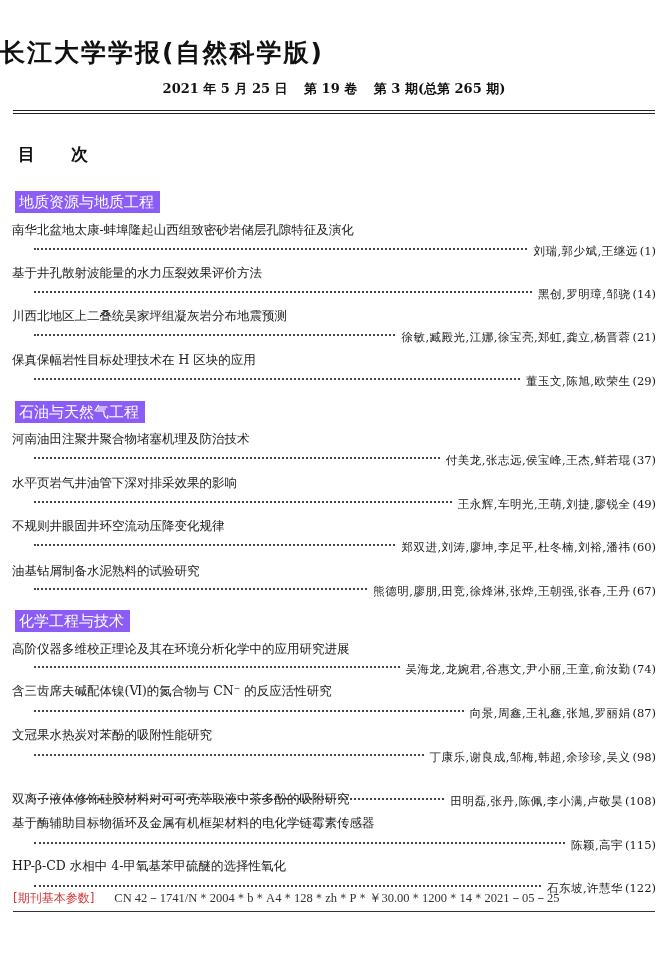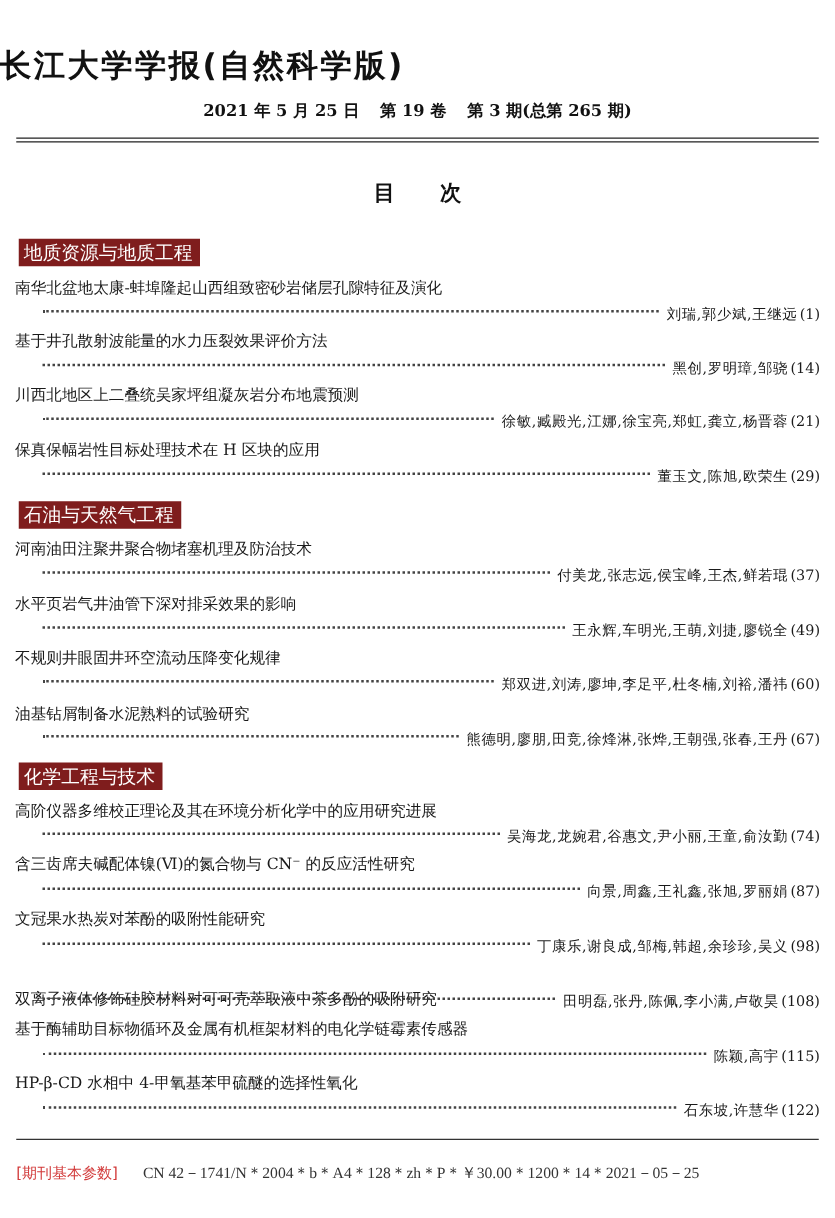--- a/index.html
+++ b/index.html
@@ -6,35 +6,35 @@
   body { width: 668px; height: 974px; position: relative; overflow: hidden;
          font-family: "DejaVu Serif", "Liberation Serif", serif; color: #1a1a1a; }
   .title { position: absolute; top: 36px; left: 0; width: 668px; 
            font-family: "DejaVu Sans", "Liberation Sans", sans-serif; font-weight: bold;
            font-size: 25px; letter-spacing: 2px; color: #111; }
   .subtitle { position: absolute; top: 80px; left: 0; width: 668px; text-align: center;
               font-size: 13px; font-weight: bold; color: #111; }
   .subtitle span { margin: 0 6px; }
   .rule-double { position: absolute; top: 110px; left: 13px; width: 642px; height: 2px;
                  border-top: 1.5px solid #222; border-bottom: 1.5px solid #222; }
-  .toc-heading { position: absolute; top: 143px; left: 0; width: 668px; text-align: center;
+  .toc-heading { position: absolute; top: 143px; left: 0; width: 668px; text-align: left;
                  font-family: "DejaVu Sans", "Liberation Sans", sans-serif; font-weight: bold;
                  font-size: 17px; color: #111; letter-spacing: 0; }
   .toc-heading span { margin: 0 18px; }
   .section-badge { position: absolute; left: 15px; height: 22px; line-height: 22px;
-                   padding: 0 6px 0 4px; background: #7f1d1d; color: #ffffff;
+                   padding: 0 6px 0 4px; background: #8b5cf6; color: #ffffff;
                    font-family: "DejaVu Sans", "Liberation Sans", sans-serif; font-size: 15px; }
   .article-title { position: absolute; left: 12px; font-size: 12.5px; color: #1a1a1a; white-space: nowrap; }
   .article-line { position: absolute; left: 34px; right: 12px; height: 16px;
                   display: flex; align-items: center; font-size: 11.5px; }
   .dots { flex: 1; border-bottom: 2px dotted #444; margin-bottom: 4px; margin-right: 6px; }
   .authors { white-space: nowrap; color: #1a1a1a; letter-spacing: 0.5px; }
   .page-num { white-space: nowrap; margin-left: 2px; }
   .rule-bottom { position: absolute; top: 911px; left: 13px; width: 642px; border-top: 1.5px solid #333; }
-  .footer { position: absolute; top: 890px; left: 13px; font-size: 12.5px; white-space: nowrap; margin-top: 40px; }
+  .footer { position: absolute; top: 890px; left: 13px; font-size: 12.5px; white-space: nowrap; }
   .footer-label { color: #d23a3a; margin-right: 16px; font-family: "DejaVu Sans", "Liberation Sans", sans-serif; font-size: 12px; }
   .footer-params { color: #333; font-family: "Liberation Serif", serif; font-size: 12.5px; }
 </style>
 </head>
 <body>
 
 <div class="title">长江大学学报(自然科学版)</div>
 <div class="subtitle">
   <span>2021 年 5 月 25 日</span>
   <span>第 19 卷</span>

